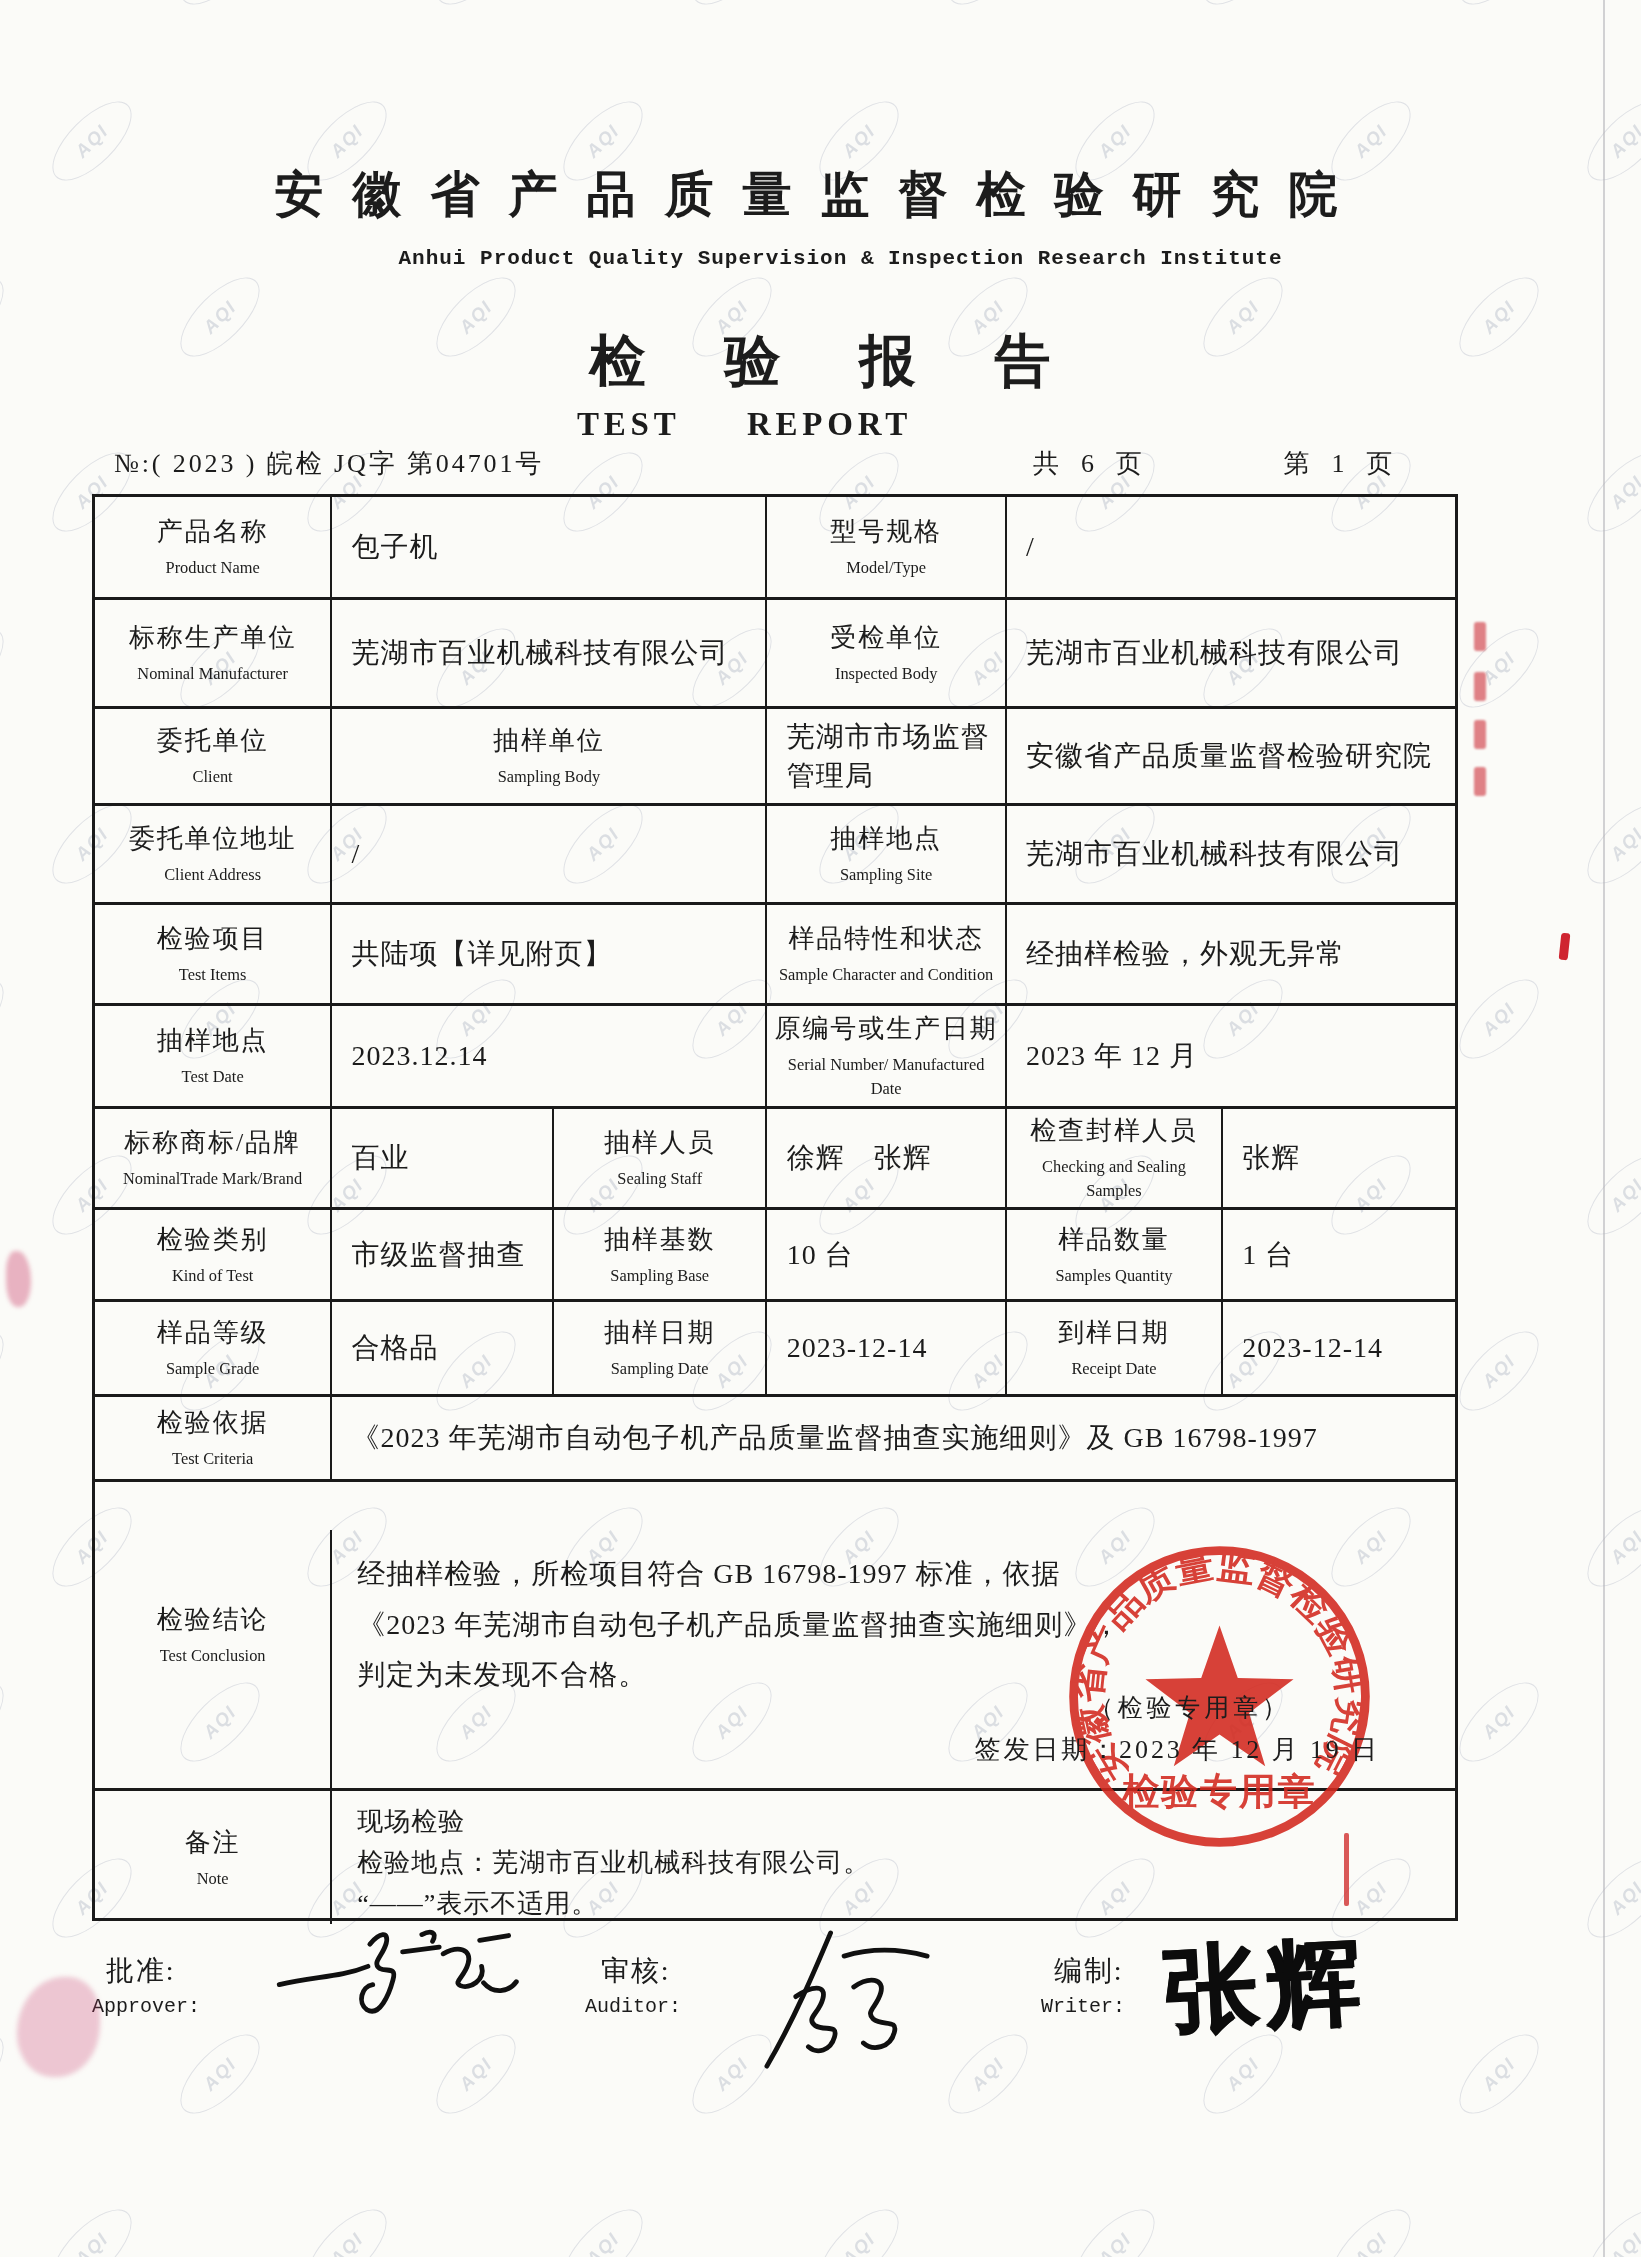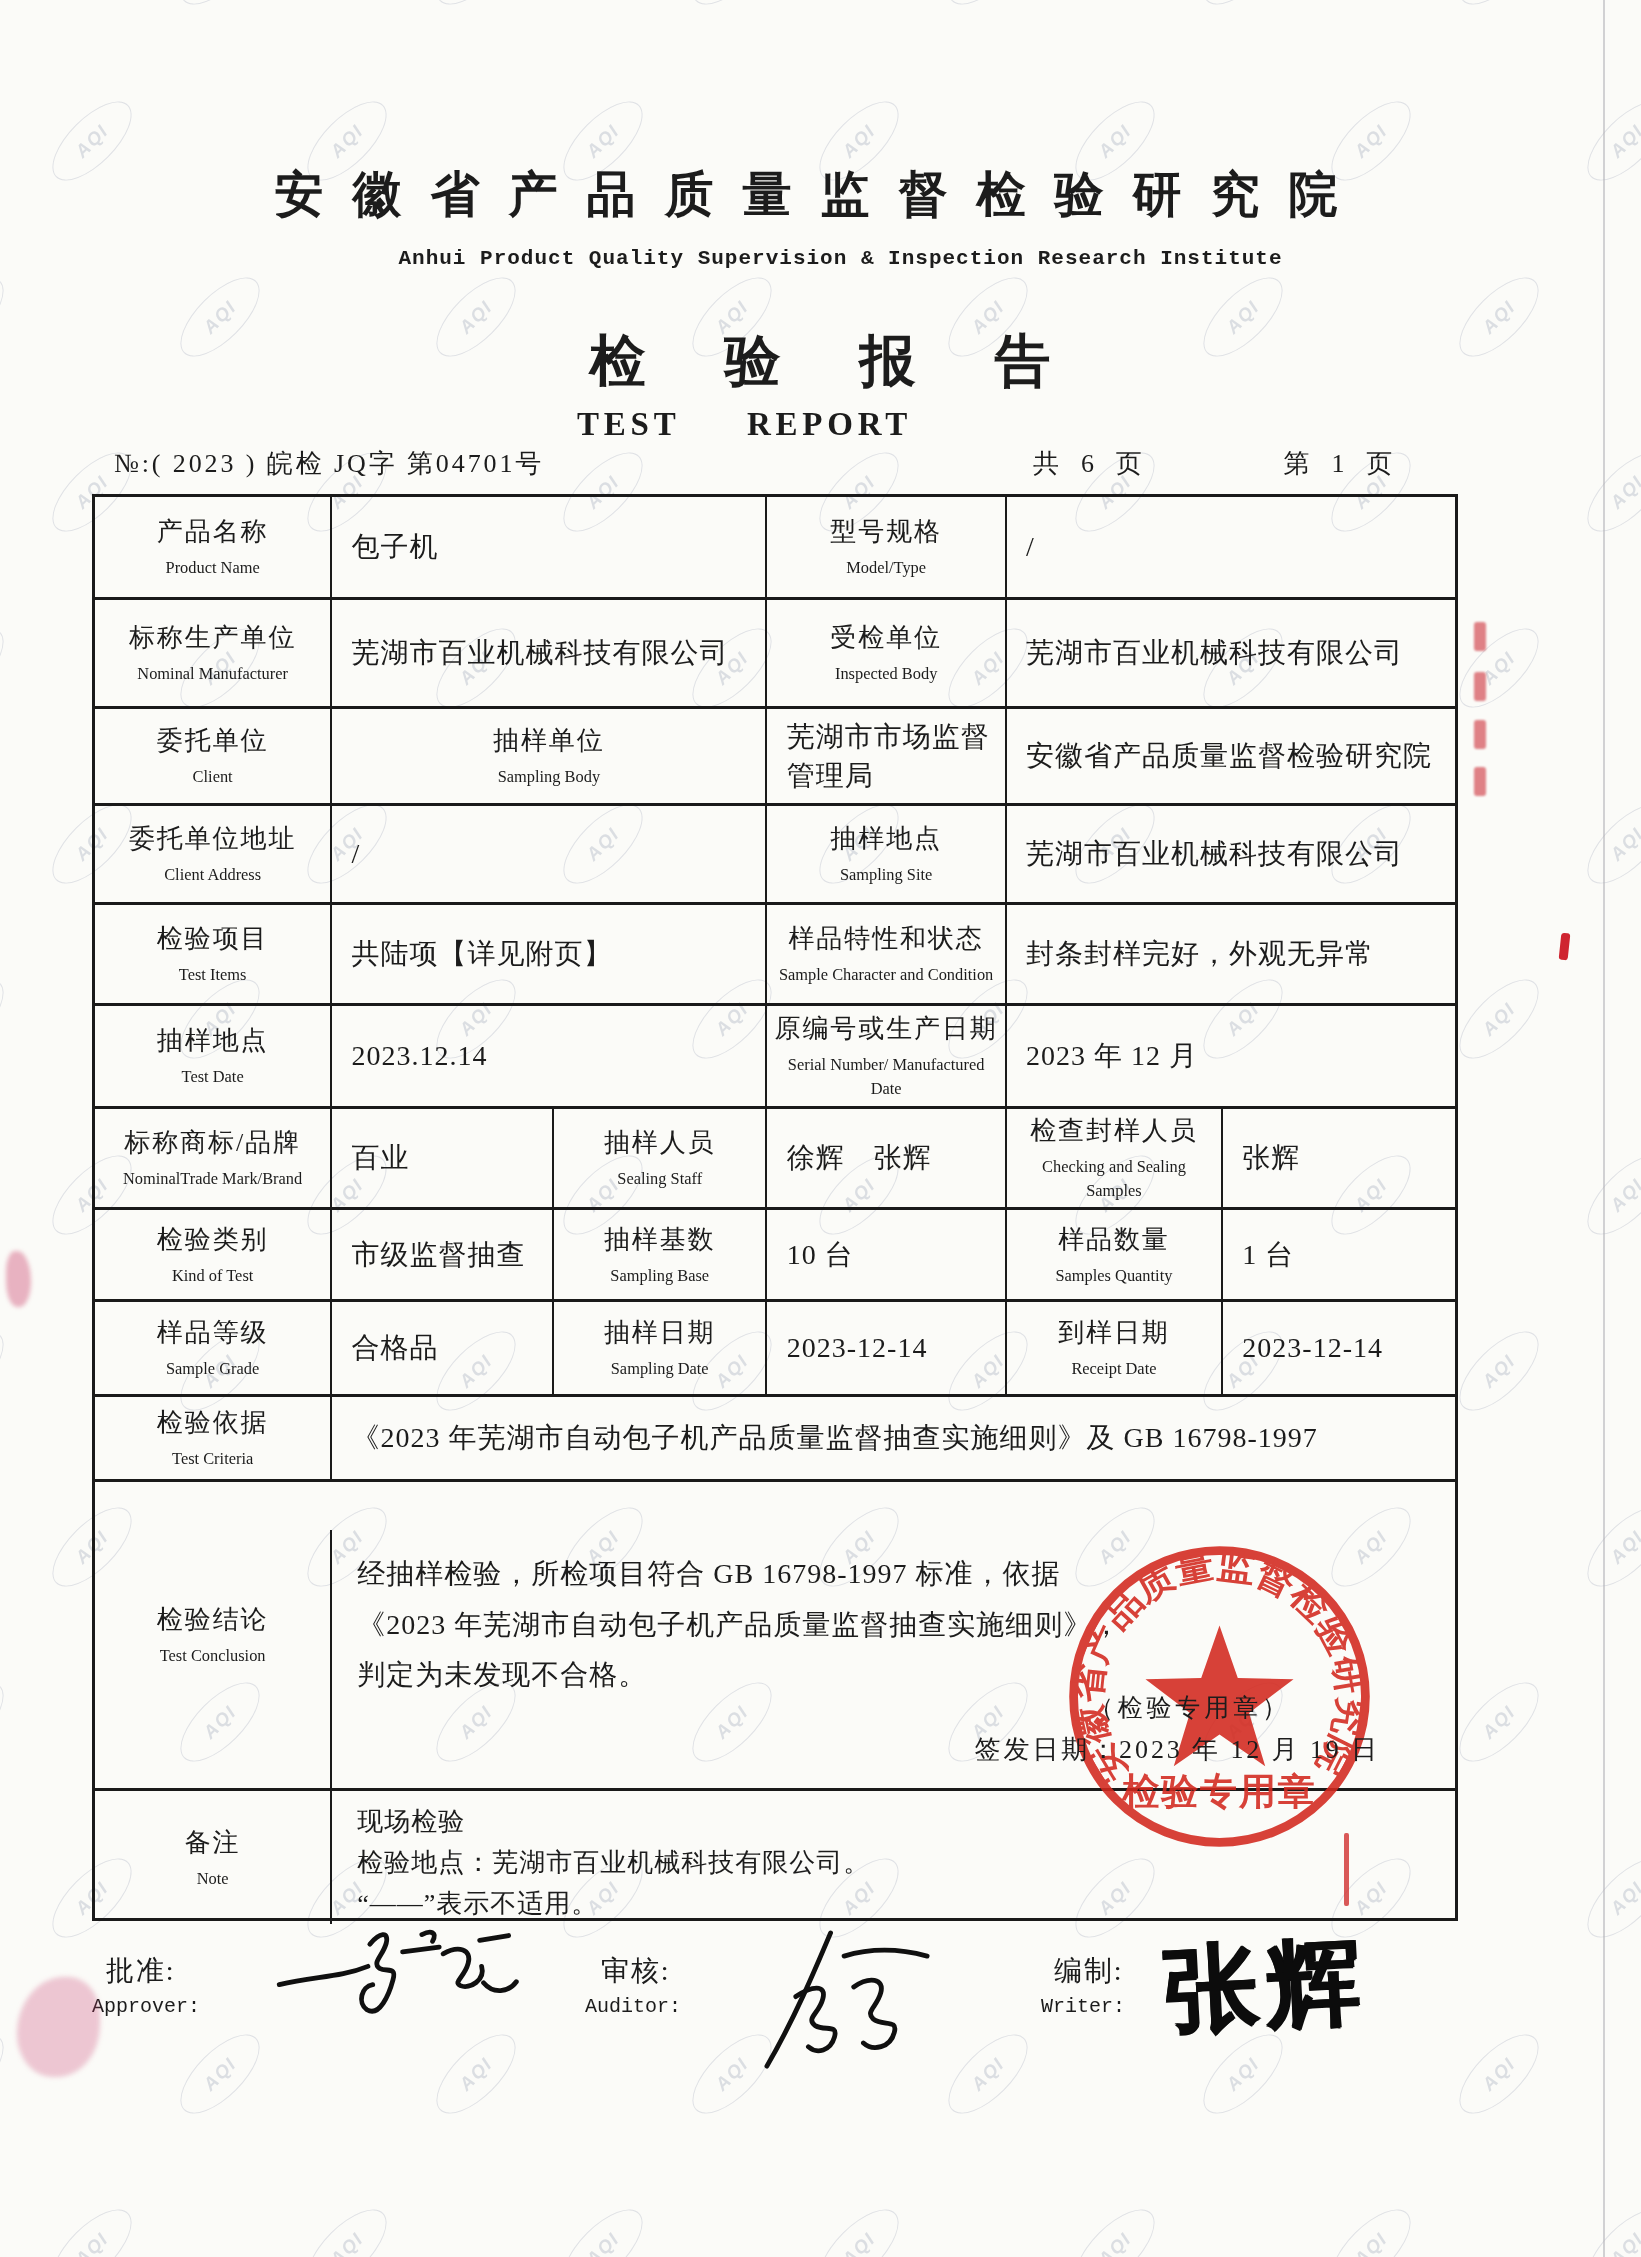--- a/index.html
+++ b/index.html
@@ -259,21 +259,21 @@
     <div class="trow c4" style="height:101px">
       <div class="cell lab">
         <div class="cn">检验项目</div>
         <div class="en">Test Items</div>
       </div>
       <div class="cell val">共陆项【详见附页】</div>
       <div class="cell lab">
         <div class="cn">样品特性和状态</div>
         <div class="en">Sample Character and Condition</div>
       </div>
-      <div class="cell val">封条封样完好，外观无异常</div>
+      <div class="cell val">经抽样检验，外观无异常</div>
     </div>
 
     <div class="trow c4" style="height:103px">
       <div class="cell lab">
         <div class="cn">抽样地点</div>
         <div class="en">Test Date</div>
       </div>
       <div class="cell val">2023.12.14</div>
       <div class="cell lab">
         <div class="cn">原编号或生产日期</div>

